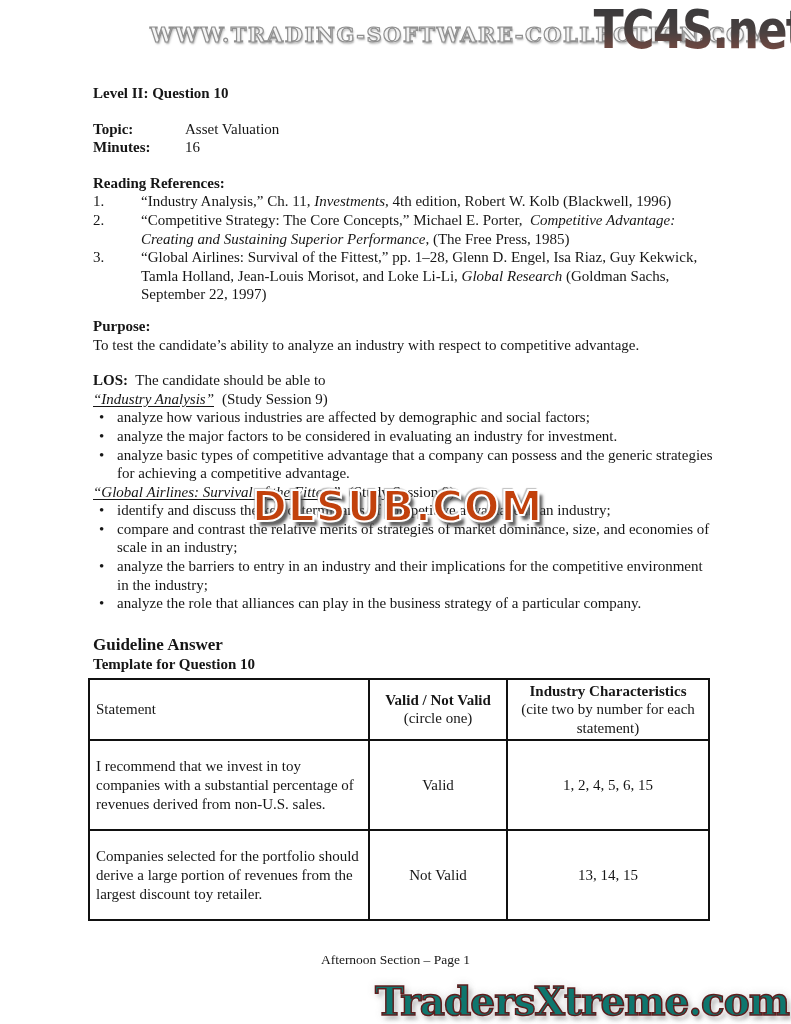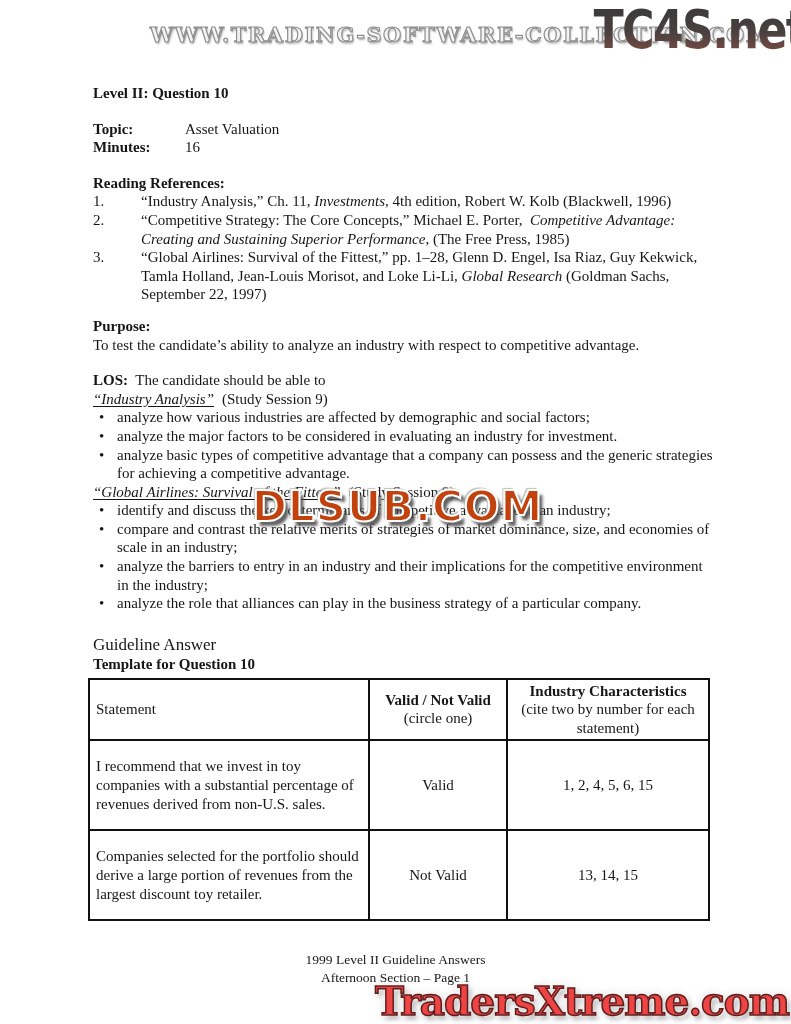--- a/index.html
+++ b/index.html
@@ -33,21 +33,21 @@
     position:absolute;left:252px;top:482px;
     font-family:"DejaVu Sans",sans-serif;font-weight:bold;font-size:42px;
     letter-spacing:1px;color:#c2410c;
     -webkit-text-stroke:2px #ffffff;
     text-shadow:4px 5px 3px rgba(70,70,70,0.85),-2px -2px 1px rgba(150,150,150,0.6);
     white-space:nowrap;z-index:40;text-align:right;
   }
   .wm-tradersx{
     position:absolute;right:2px;bottom:0px;
     font-family:"DejaVu Serif",serif;font-weight:bold;font-size:39px;
-    letter-spacing:-1px;color:#ef4444;
+    letter-spacing:-1px;color:#0f766e;
     -webkit-text-stroke:1.5px #5e1d1d;
     text-shadow:0 0 5px rgba(255,255,255,0.95),0 0 9px rgba(200,200,200,0.9),3px 4px 4px rgba(90,90,90,0.5);
     white-space:nowrap;z-index:40;
   }
 
   
   .content{
     position:absolute;left:93px;top:84px;width:620px;
     font-size:15px;line-height:1.24;
   }
@@ -59,21 +59,21 @@
   .mt-sm{margin-top:13px;}
   .mt-md{margin-top:17px;}
   .ref-item{position:relative;padding-left:48px;}
   .ref-num{position:absolute;left:0;top:0;}
   .bullet{display:flex;padding-left:6px;}
   .bullet .dot{width:18px;flex:none;}
   .bullet .btxt{flex:1;}
   .u{text-decoration:underline;text-underline-offset:2px;font-style:italic;}
   .sess{margin-left:8px;}
   i{font-style:italic;}
-  h2.guideline{font-size:17px;font-weight:normal;margin:21px 0 0 0;}
+  h2.guideline{font-size:17px;font-weight:bold;margin:21px 0 0 0;}
   .template-title{font-weight:bold;}
 
   
   table.answer{
     border-collapse:collapse;margin-top:4px;margin-left:-5px;
     width:620px;table-layout:fixed;
   }
   table.answer col.c1{width:280px;}
   table.answer col.c2{width:138px;}
   table.answer col.c3{width:202px;}
@@ -214,17 +214,16 @@
         <td class="cell-statement">Companies selected for the portfolio should derive a large portion of revenues from the largest discount toy retailer.</td>
         <td class="cell-center">Not Valid</td>
         <td class="cell-center">13, 14, 15</td>
       </tr>
     </tbody>
       </table>
 
   </div>
 
   <div class="footer">
-    <div>1999 Level II Guideline Answers</div>
     <div>Afternoon Section – Page 1</div>
   </div>
 
 </div>
 
 </body></html>

